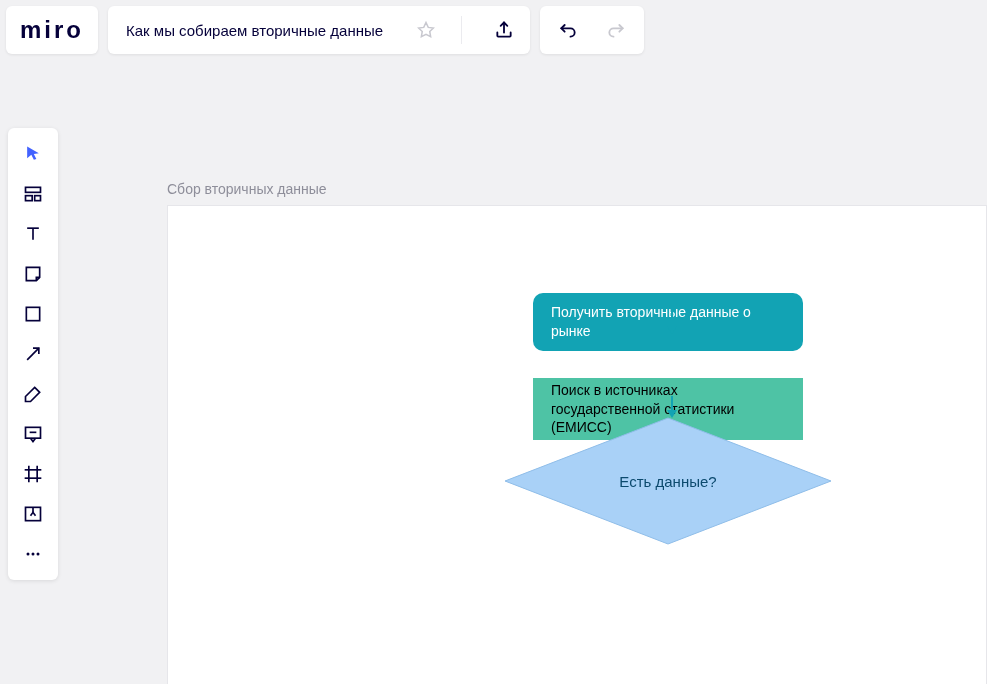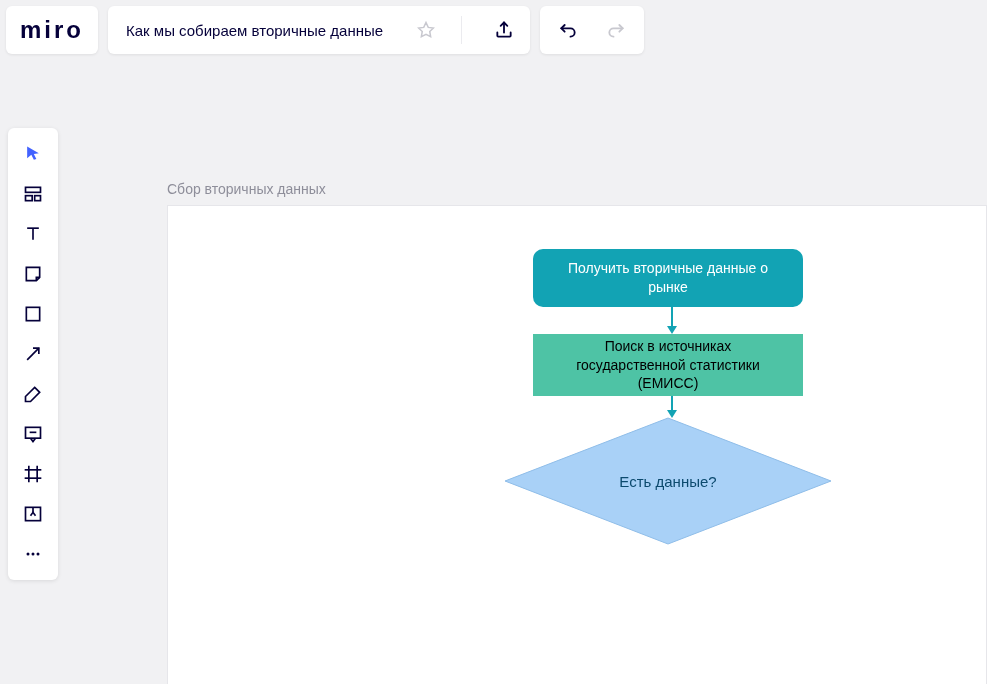--- a/index.html
+++ b/index.html
@@ -128,24 +128,25 @@
       background: #fff;
       border: 1px solid #e6e6ea;
     }
 
     
     .node {
       position: absolute;
       display: flex;
       align-items: center;
       justify-content: center;
-      text-align: center;
+      text-align: left;
       font-size: 14px;
       line-height: 1.35;
       padding: 6px 18px;
+      margin-top: 44px;
     }
     .node-start {
       background: #12a3b4;
       color: #fff;
       border-radius: 10px;
       left: 365px;
       top: 43px;
       width: 270px;
       height: 58px;
     }
@@ -308,21 +309,21 @@
   </div>
   <div class="tool-btn">
     <svg width="20" height="20" viewBox="0 0 24 24" fill="currentColor">
         <circle cx="6" cy="12" r="1.8"></circle>
         <circle cx="12" cy="12" r="1.8"></circle>
         <circle cx="18" cy="12" r="1.8"></circle>
       </svg>
   </div>
 </div>
 
-<div class="frame-title">Сбор вторичных данных</div>
+<div class="frame-title">Сбор вторичных данные</div>
 <div class="frame">
 
   <div class="node node-start">
     <span>Получить вторичные данные о рынке</span>
   </div>
 
   <div class="arrow arrow1">
     <div class="arrow-line"></div>
     <div class="arrow-head"></div>
   </div>

